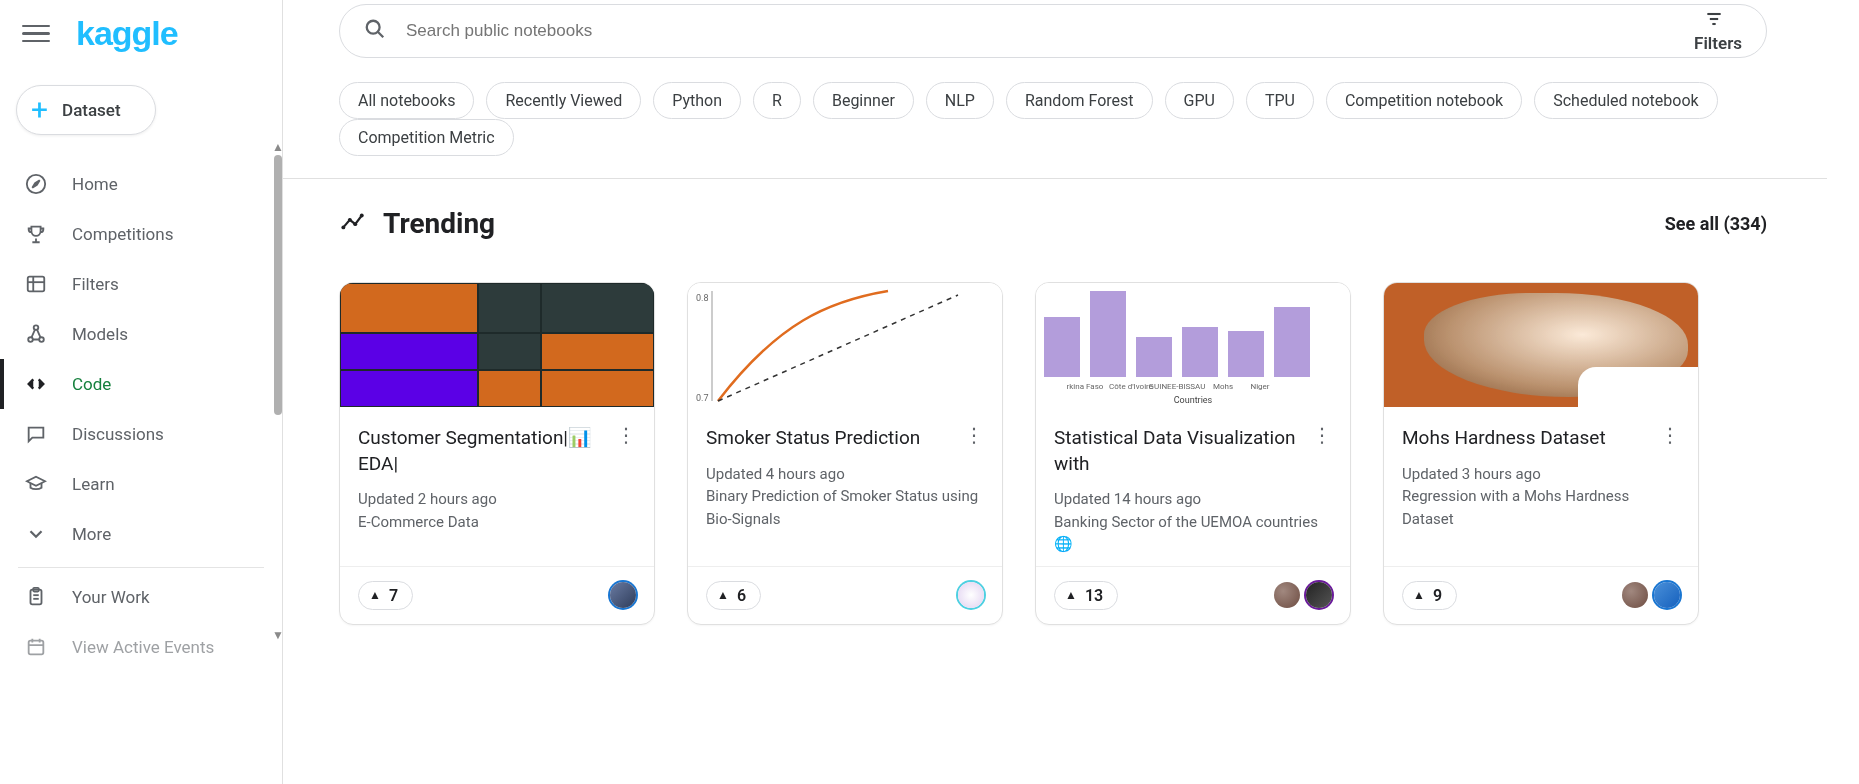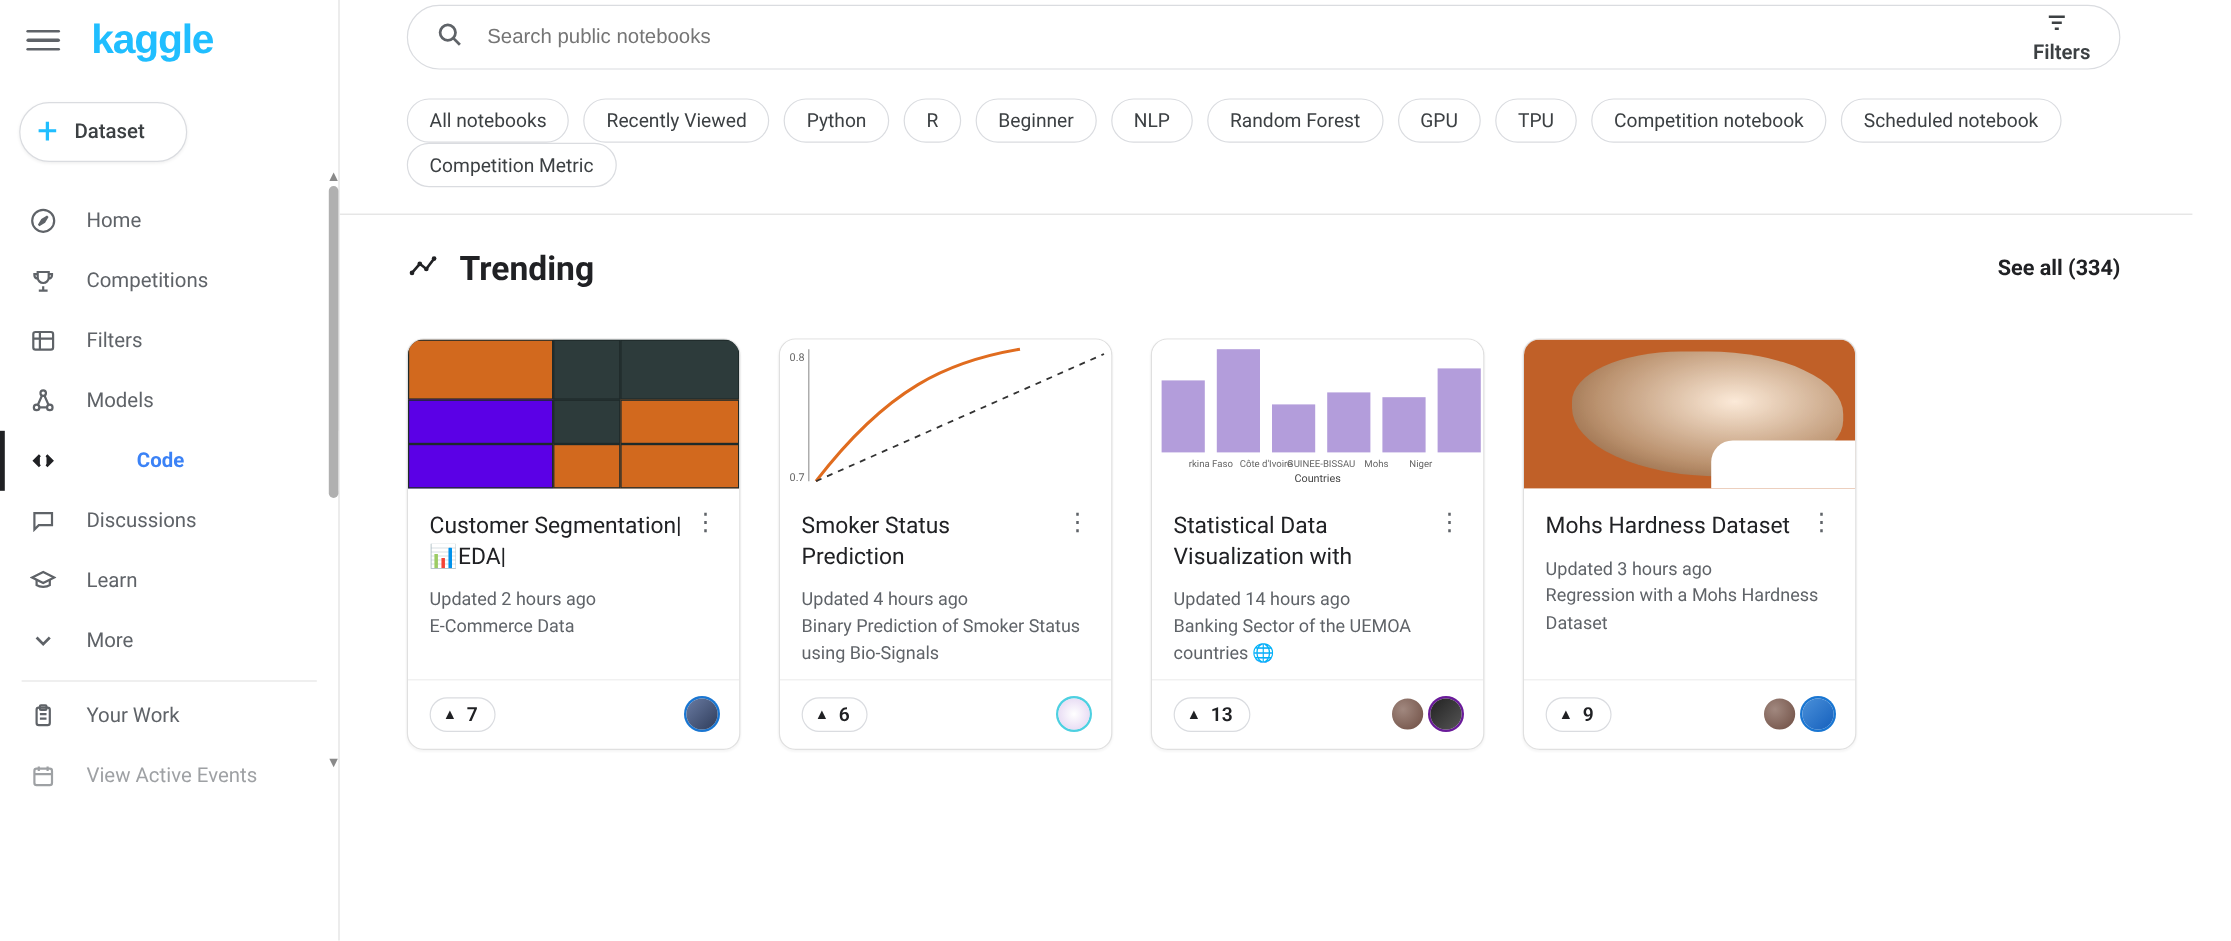--- a/index.html
+++ b/index.html
@@ -11,21 +11,21 @@
   .sidebar-top { display: flex; align-items: center; padding: 14px 18px 14px 22px; }
   .hamburger { width: 28px; height: 28px; display: flex; flex-direction: column; justify-content: center; gap:5px; cursor: pointer; margin-right: 26px; }
   .hamburger span { height: 2.5px; background: #5f6368; border-radius: 2px; }
   .logo { font-size: 34px; font-weight: 700; color: #20beff; letter-spacing: -1px; cursor: pointer; font-family: "Segoe UI", sans-serif; }
   .create-btn { margin: 18px 0 22px 16px; width: 140px; height: 50px; border: 1px solid #dadce0; border-radius: 28px; background: #fff; display: flex; align-items: center; padding-left: 14px; cursor: pointer; box-shadow: 0 1px 3px rgba(0,0,0,0.07); }
   .create-btn .plus { color: #20beff; font-size: 30px; margin-right: 14px; font-weight: 400; line-height: 1; }
   .create-btn .lbl { font-size: 17px; color: #3c4043; font-weight: 500; }
   .nav { display: flex; flex-direction: column; margin-top: 2px; }
   .nav-item { display: flex; align-items: center; height: 50px; padding-left: 22px; cursor: pointer; color: #5f6368; font-size: 17px; }
   .nav-item .icon { width: 28px; margin-right: 22px; display: inline-flex; justify-content: center; }
-  .nav-item.active { background: #fff; color: #3b82f6; font-weight: 700; border-left: 4px solid #202124; padding-left: 18px; gap: 42px; }
+  .nav-item.active { background: #fff; color: #15803d; font-weight: 400; border-left: 4px solid #202124; padding-left: 18px; }
   .nav-item.active .icon svg { stroke: #202124; fill: #202124; }
   .nav-sep { height: 1px; background: #e4e4e4; margin: 8px 18px 4px 18px; }
   .scrollbar-indicator { position: absolute; right: 0; top: 155px; width: 8px; height: 260px; background: #b0b0b0; border-radius: 4px; }
   .scrollbar-arrow-up { position:absolute; right:-2px; top:140px; font-size:12px; color:#8a8a8a; }
   .scrollbar-arrow-down { position:absolute; right:-2px; top:628px; font-size:12px; color:#8a8a8a; }
 
   
   .main { flex: 1; padding: 0 92px 0 56px; overflow: hidden; position: relative; }
   .searchbar { margin-top: 4px; height: 54px; border: 1px solid #dadce0; border-radius: 30px; display: flex; align-items: center; padding: 0 24px; }
   .searchbar .s-icon { color: #5f6368; margin-right: 20px; }
@@ -38,21 +38,21 @@
 
   .divider { height: 1px; background: #e0e0e0; margin: 22px -60px 0 -56px; }
 
   .section-head { display: flex; align-items: center; justify-content: space-between; margin-top: 28px; }
   .section-head .left { display: flex; align-items: center; }
   .trend-icon { margin-right: 18px; }
   .section-title { font-size: 28px; font-weight: 700; color: #202124; }
   .see-all { font-size: 18px; font-weight: 700; color: #202124; cursor: pointer; }
 
   .cards { display: flex; gap: 32px; margin-top: 42px; }
-  .card { width: 278px; border: 1px solid #e0e0e0; border-radius: 14px; overflow: hidden; display: flex; flex-direction: column; background: #fff; box-shadow: 0 1px 2px rgba(0,0,0,0.04); }
+  .card { width: 316px; border: 1px solid #e0e0e0; border-radius: 14px; overflow: hidden; display: flex; flex-direction: column; background: #fff; box-shadow: 0 1px 2px rgba(0,0,0,0.04); }
   .thumb { height: 124px; background: #f0f0f0; position: relative; overflow: hidden; }
   .card-body { padding: 18px 18px 10px 18px; flex: 1; }
   .card-head-row { display: flex; justify-content: space-between; align-items: flex-start; }
   .card-title { font-size: 19px; font-weight: 400; line-height: 1.35; color: #202124; cursor: pointer; flex:1; }
   .more-dots { color: #5f6368; font-size: 20px; cursor: pointer; margin-left: 6px; line-height: 1; }
   .card-meta { margin-top: 12px; font-size: 15px; color: #5f6368; line-height: 1.5; }
   .card-foot { border-top: 1px solid #eee; padding: 14px 18px; display: flex; align-items: center; justify-content: space-between; }
   .upvote { border: 1px solid #dadce0; border-radius: 20px; padding: 4px 14px 4px 10px; display: flex; align-items: center; font-size: 16px; font-weight: 600; cursor: pointer; color:#202124; }
   .upvote .arrow-up { font-size: 12px; margin-right: 8px; }
   .avatars { display: flex; align-items: center; gap: 6px; }

